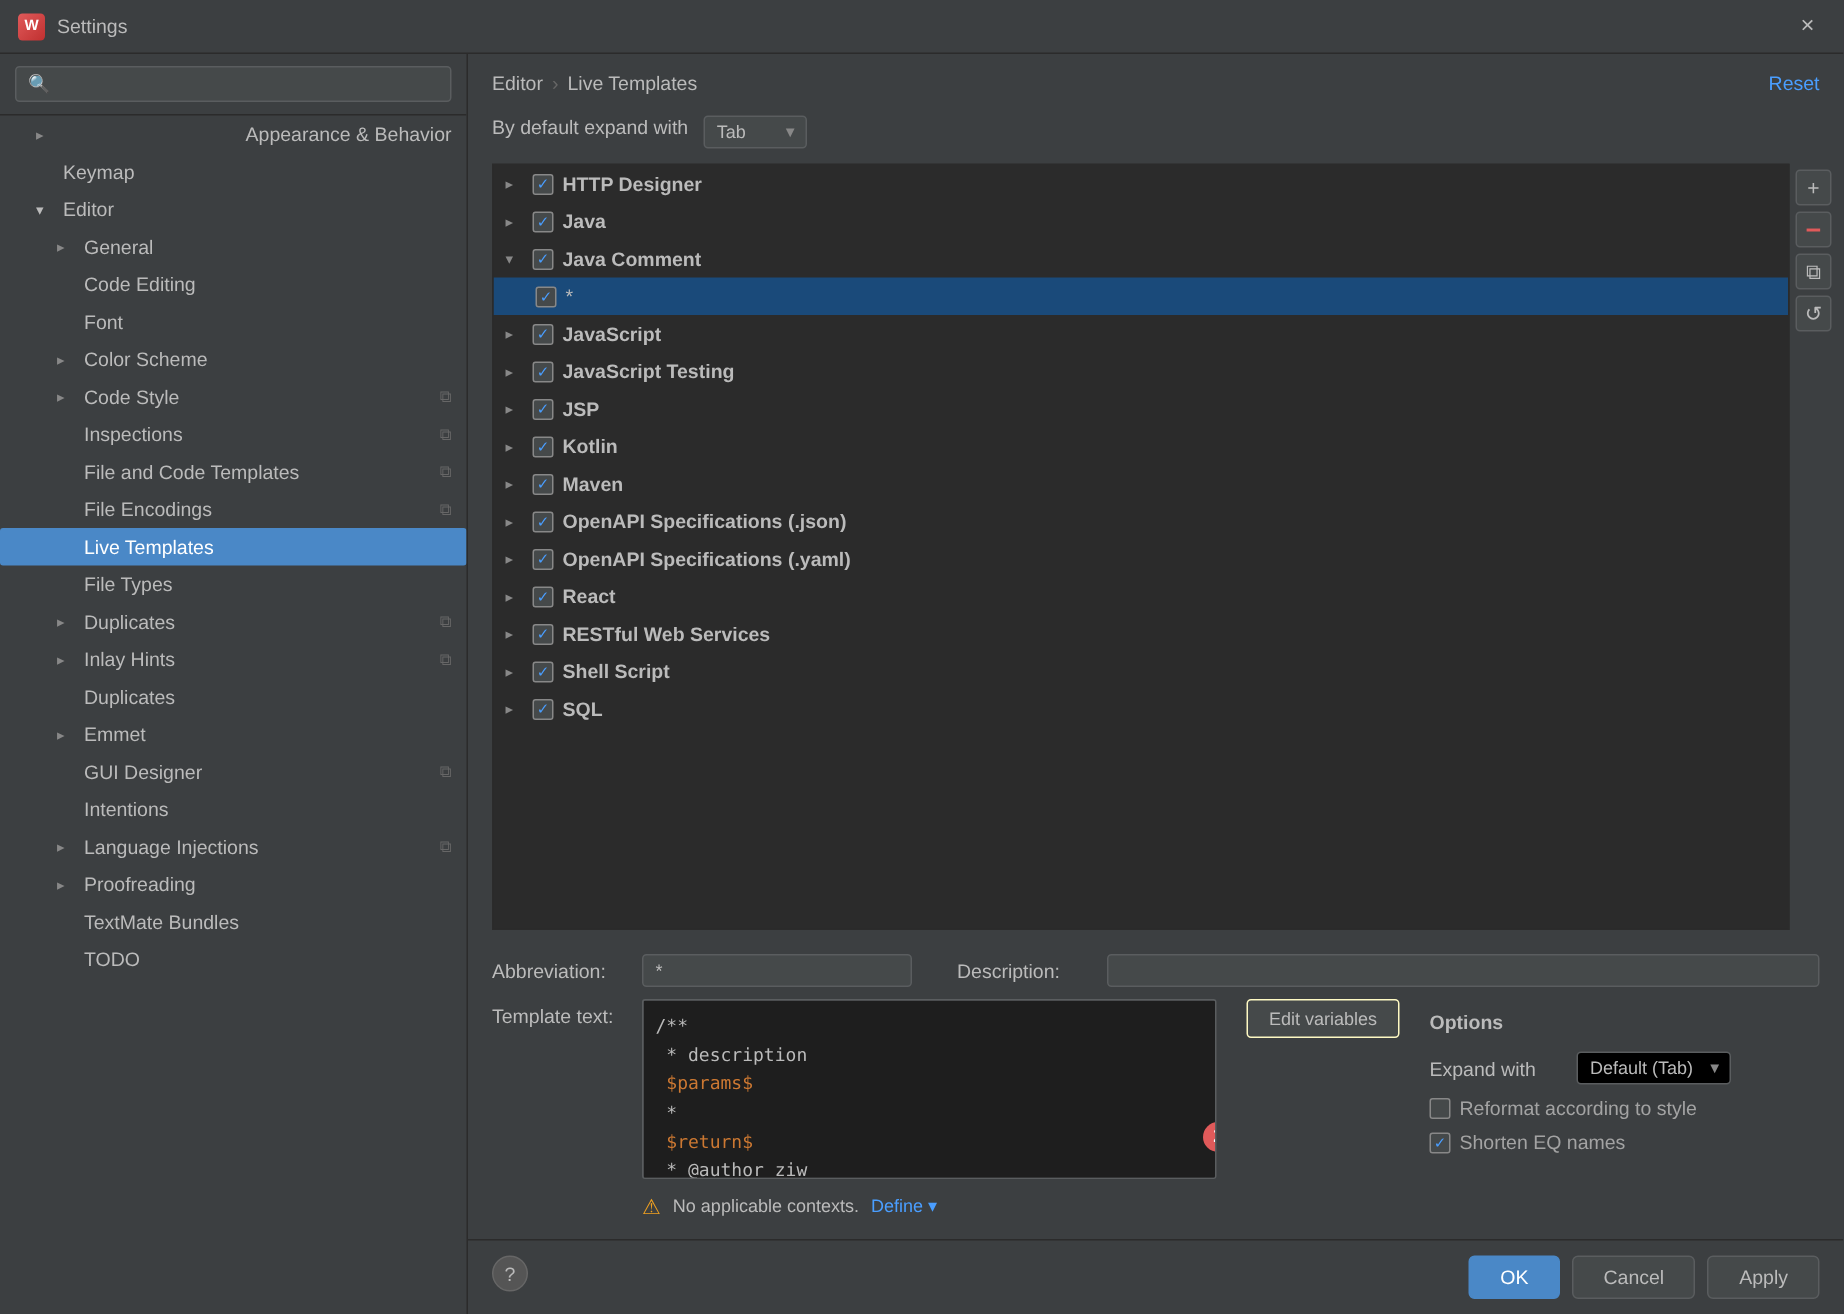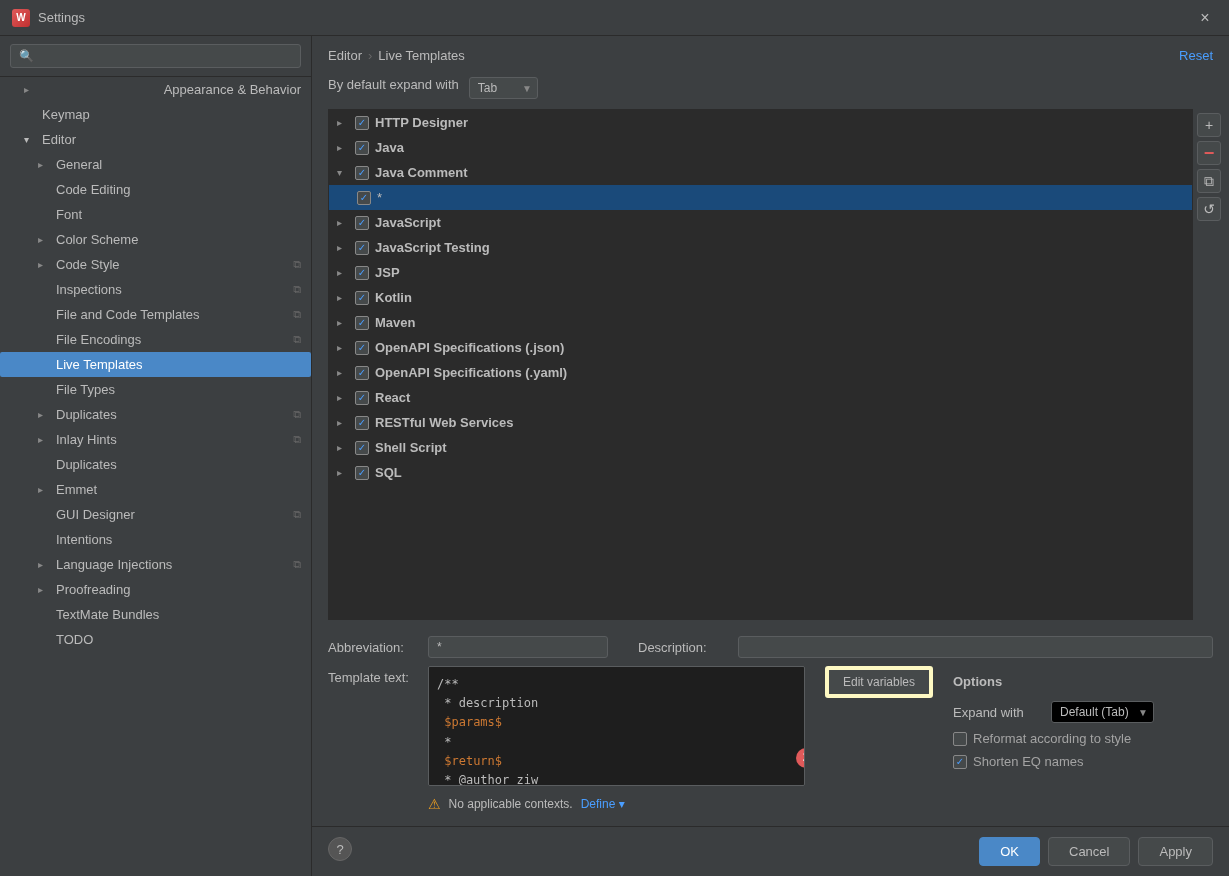--- a/index.html
+++ b/index.html
@@ -71,21 +71,21 @@
     .abbrev-input { width: 180px; }
     .desc-input { flex: 1; }
 
     .template-text-area { background: #1e1e1e; border: 1px solid #5a5d5f; color: #bbbbbb; font-family: monospace; font-size: 12px; padding: 8px; flex: 1; height: 130px; resize: none; border-radius: 2px; overflow: auto; }
     .template-text-area::-webkit-scrollbar { width: 6px; }
     .template-text-area::-webkit-scrollbar-thumb { background: #555; }
 
     .code-line { line-height: 1.6; }
     .code-var { color: #cc7832; }
 
-    .edit-vars-btn { background: #45494a; border: 4px solid #fef9c3; color: #bbbbbb; padding: 5px 14px; font-size: 12px; border-radius: 3px; cursor: pointer; margin-left: 10px; white-space: nowrap; align-self: flex-start; margin-top: 20px; }
+    .edit-vars-btn { background: #45494a; border: 1px solid #fef9c3; color: #bbbbbb; padding: 5px 14px; font-size: 12px; border-radius: 3px; cursor: pointer; margin-left: 10px; white-space: nowrap; align-self: flex-start; margin-top: 20px; }
 
     .right-options { display: flex; flex-direction: column; gap: 8px; padding: 8px 0 0 10px; min-width: 280px; }
     .options-title { color: #bbbbbb; font-size: 13px; font-weight: bold; margin-bottom: 4px; }
     .option-row { display: flex; align-items: center; gap: 8px; }
     .option-label { color: #bbbbbb; font-size: 13px; min-width: 90px; }
     .option-select { background: #000000; border: 1px solid #5a5d5f; color: #bbbbbb; padding: 3px 24px 3px 8px; font-size: 12px; border-radius: 3px; cursor: pointer; appearance: none; -webkit-appearance: none; outline: none; }
     .option-cb-row { display: flex; align-items: center; gap: 6px; font-size: 13px; color: #a3a3a3; }
 
     .contexts-row { display: flex; align-items: center; gap: 8px; margin-top: 6px; }
     .warn-icon { color: #f0a020; font-size: 14px; }

